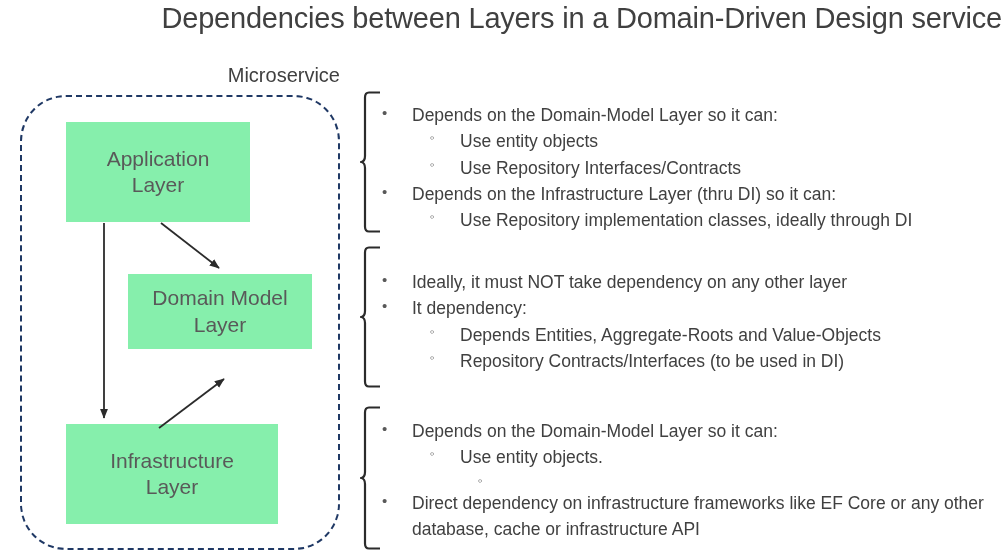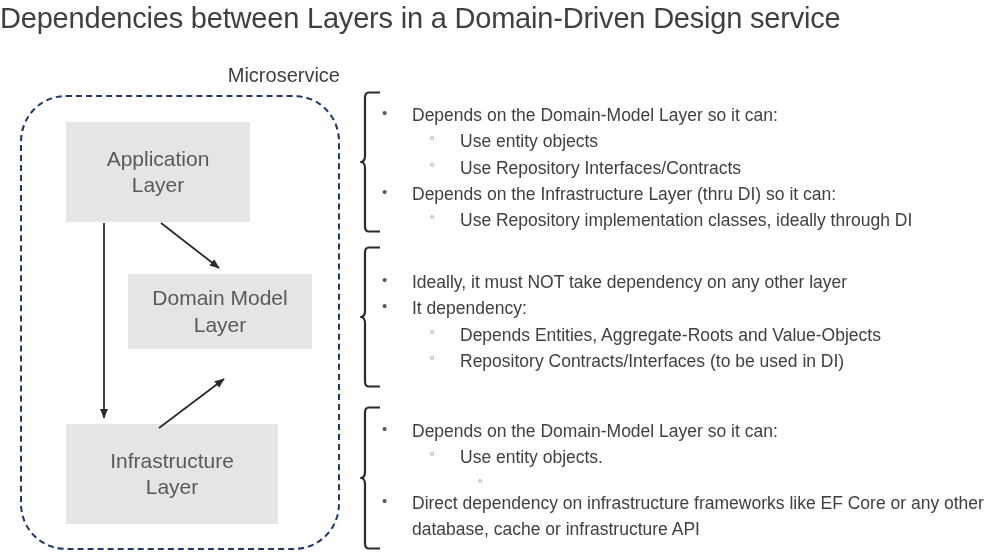--- a/index.html
+++ b/index.html
@@ -15,21 +15,21 @@
     font-family: "Liberation Sans", sans-serif;
     color: #404040;
   }
 
   
   .slide-title {
     position: absolute;
     left: 0;
     top: 2px;
     width: 1002px;
-    text-align: left;
+    text-align: right;
     font-size: 29px;
     font-weight: 400;
     color: #404040;
     letter-spacing: -0.2px;
     white-space: nowrap;
   }
 
   
   .microservice-label {
     position: absolute;
@@ -48,21 +48,21 @@
     height: 455px;
     border: 2px dashed #1F3864;
     border-radius: 46px;
     box-sizing: border-box;
     background: transparent;
   }
 
   
   .layer-box {
     position: absolute;
-    background: #e5e5e5;
+    background: #86efac;
     color: #595959;
     font-size: 21px;
     line-height: 1.26;
     display: flex;
     align-items: center;
     justify-content: center;
     text-align: center;
     box-sizing: border-box;
   }
   .layer-box span { display: block; padding: 0 6px; }

